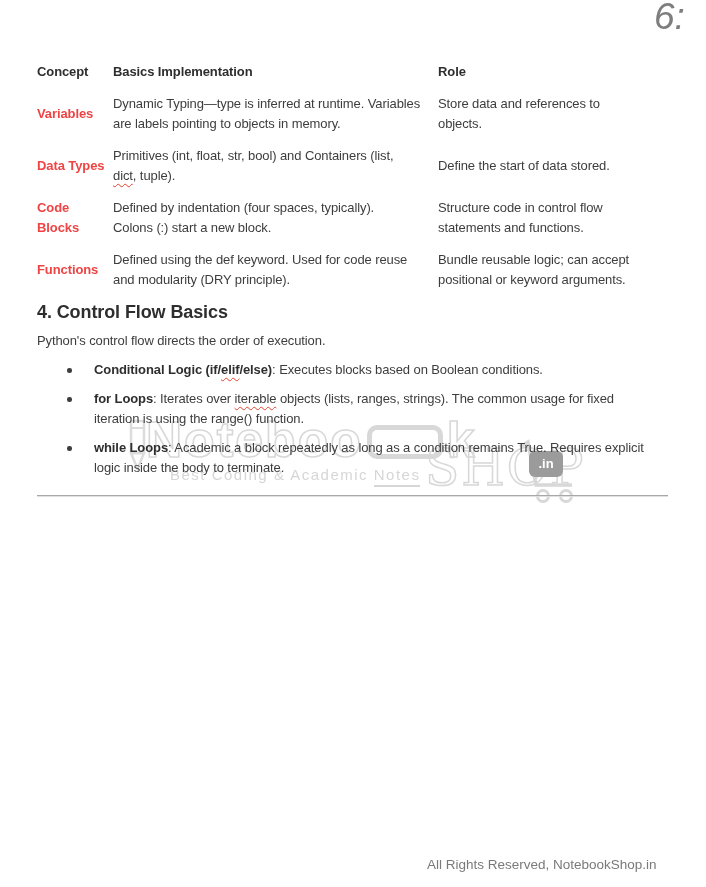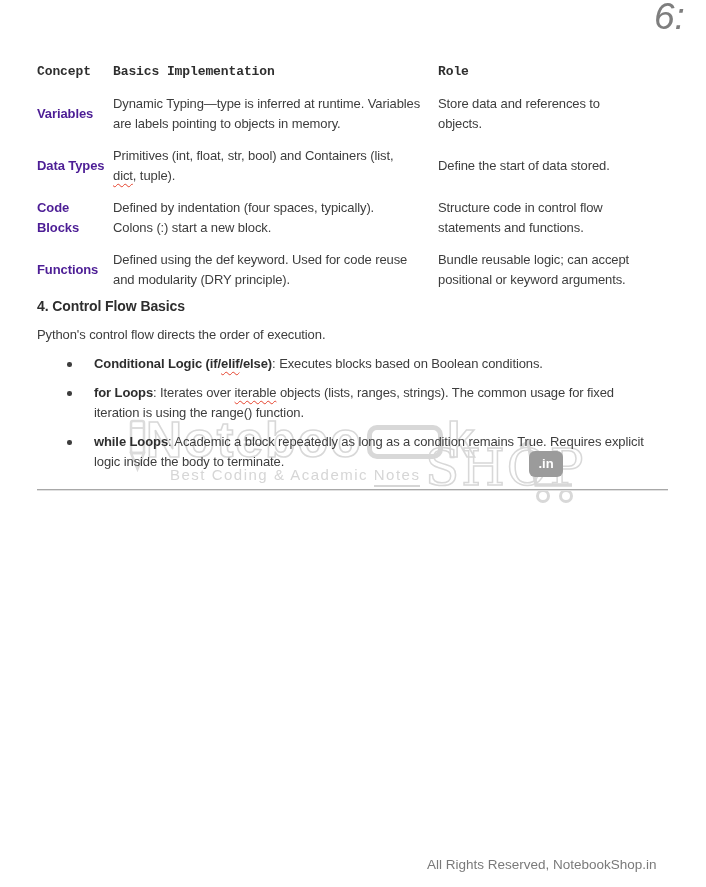--- a/index.html
+++ b/index.html
@@ -62,31 +62,31 @@
   .content {
     position:absolute; left:37px; top:56px; width:631px;
     z-index:1; font-size:13px; letter-spacing:-0.1px; line-height:20px;
   }
   table { border-collapse:collapse; table-layout:fixed; width:631px; }
   th, td {
     vertical-align:middle; text-align:left;
     padding:6px 8px 6px 0; white-space:pre-line;
     font-size:13px; line-height:20px;
   }
-  th { font-weight:bold; color:#2e2e2e;font-family:Liberation Mono, monospace; }
-  td.concept { font-weight:bold; color:#4c1d95; }
+  th { font-weight:bold; color:#2e2e2e; }
+  td.concept { font-weight:bold; color:#ef4444; }
   .b { font-weight:bold; color:#2e2e2e; }
   .sq {
     text-decoration:underline;
     text-decoration-style:wavy;
     text-decoration-color:#e5432e;
     text-decoration-thickness:1px;
     text-underline-offset:2.5px;
   }
-  h2.section-heading { font-size:14px; font-weight:bold; color:#2e2e2e; margin-top:0; line-height:20px; }
+  h2.section-heading { font-size:18px; font-weight:bold; color:#2e2e2e; margin-top:6px; line-height:20px; }
   p.intro { margin-top:9px; }
   ul.bullets { list-style:none; margin-top:9px; }
   ul.bullets li {
     position:relative; padding-left:57px; margin-bottom:9px;
     white-space:pre-line;
   }
   ul.bullets li::before {
     content:""; position:absolute; left:30px; top:8px;
     width:4.5px; height:4.5px; border-radius:50%; background:#3d3d3d;
   }

